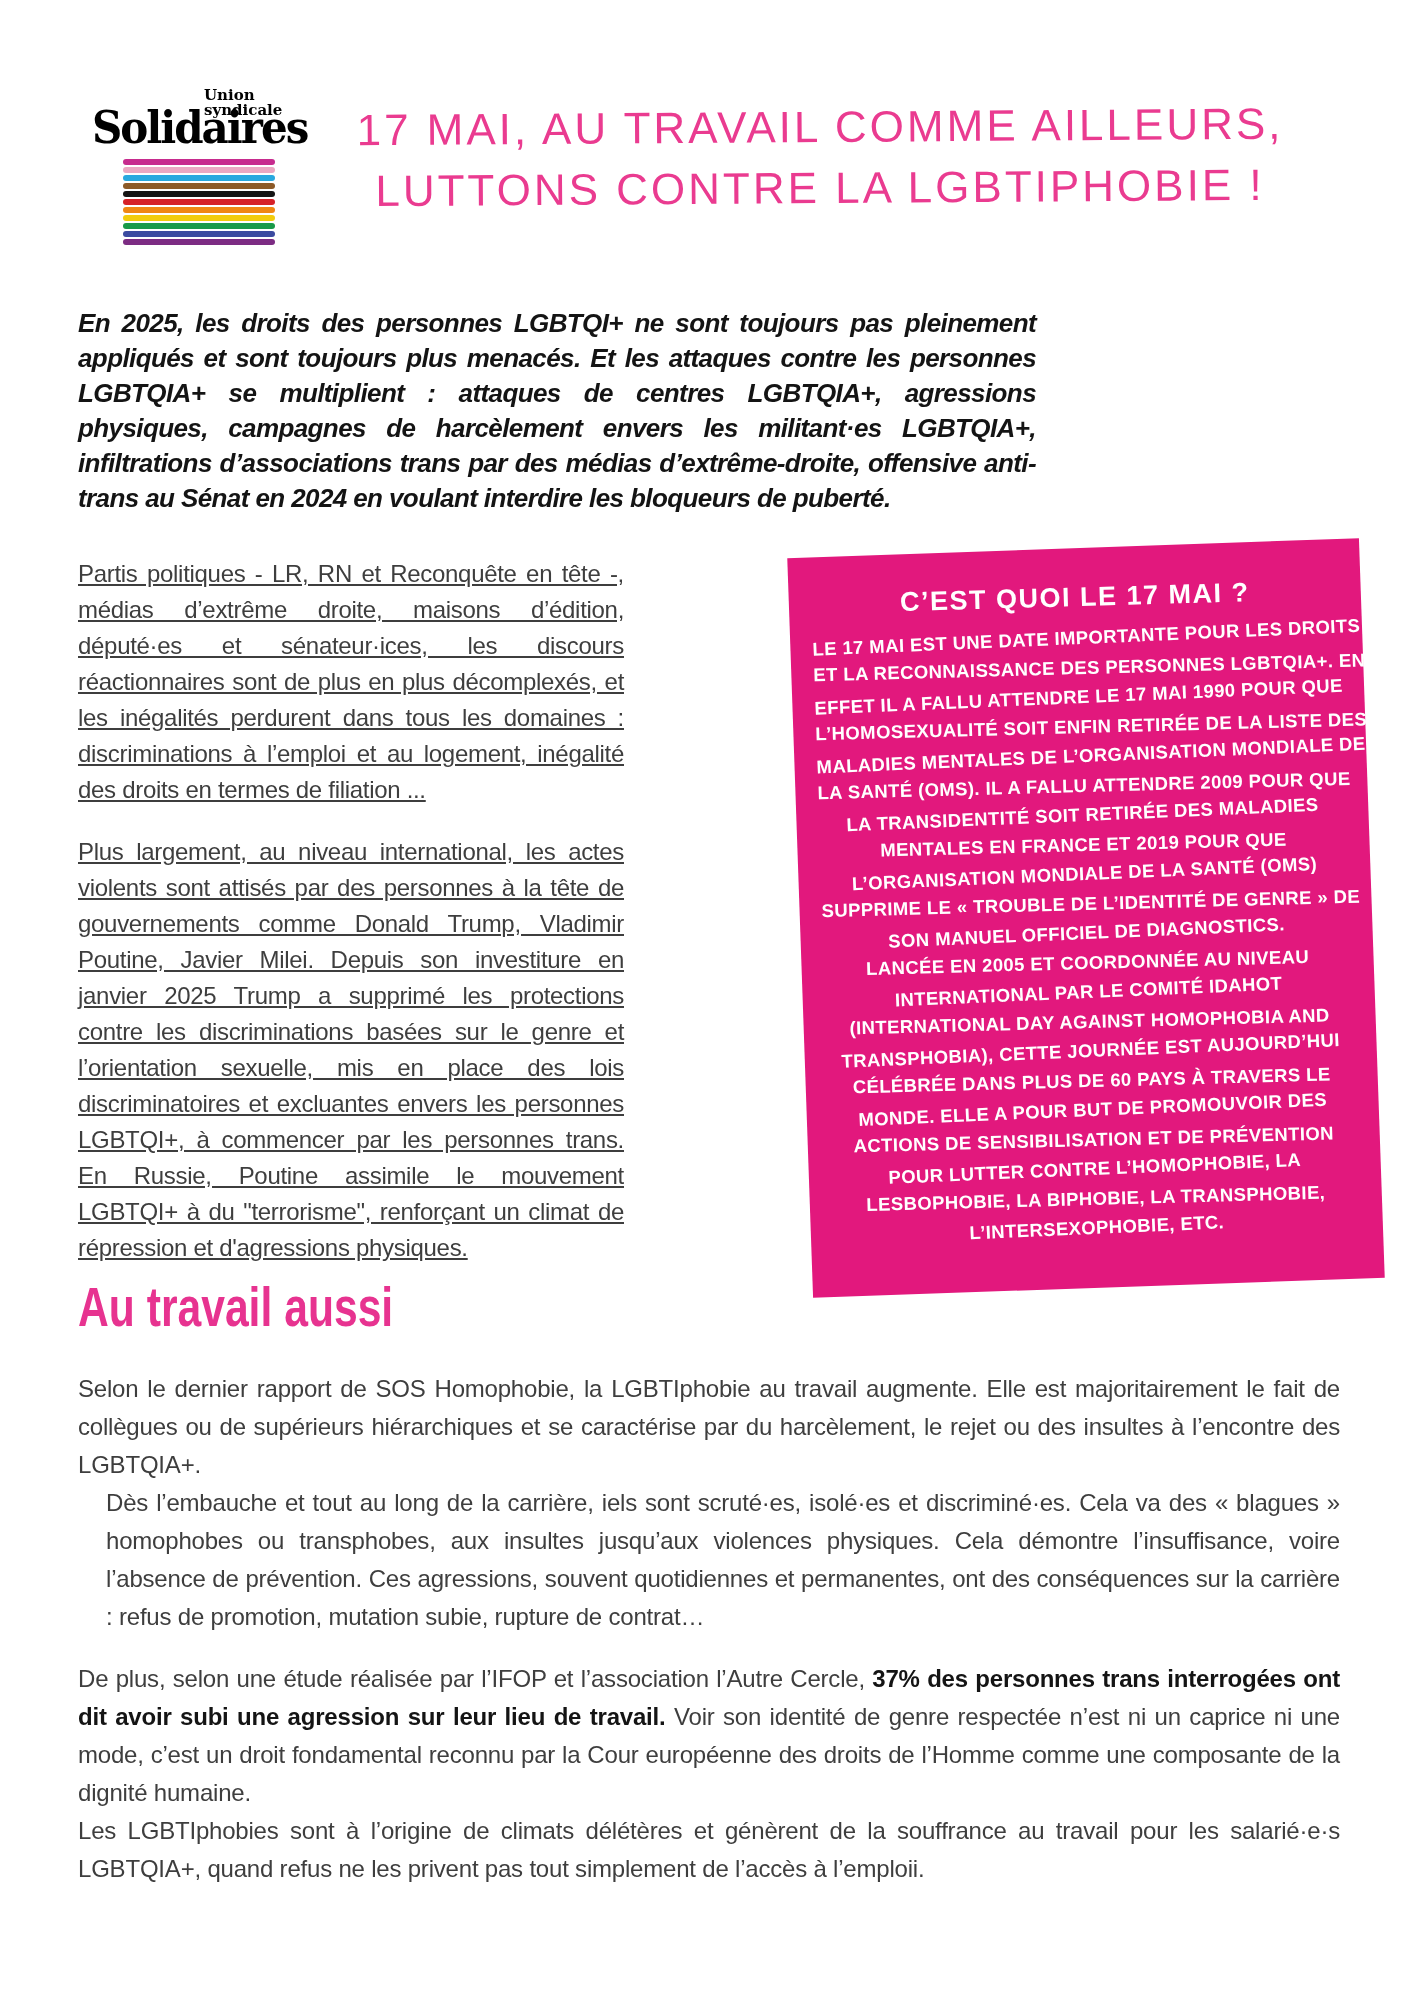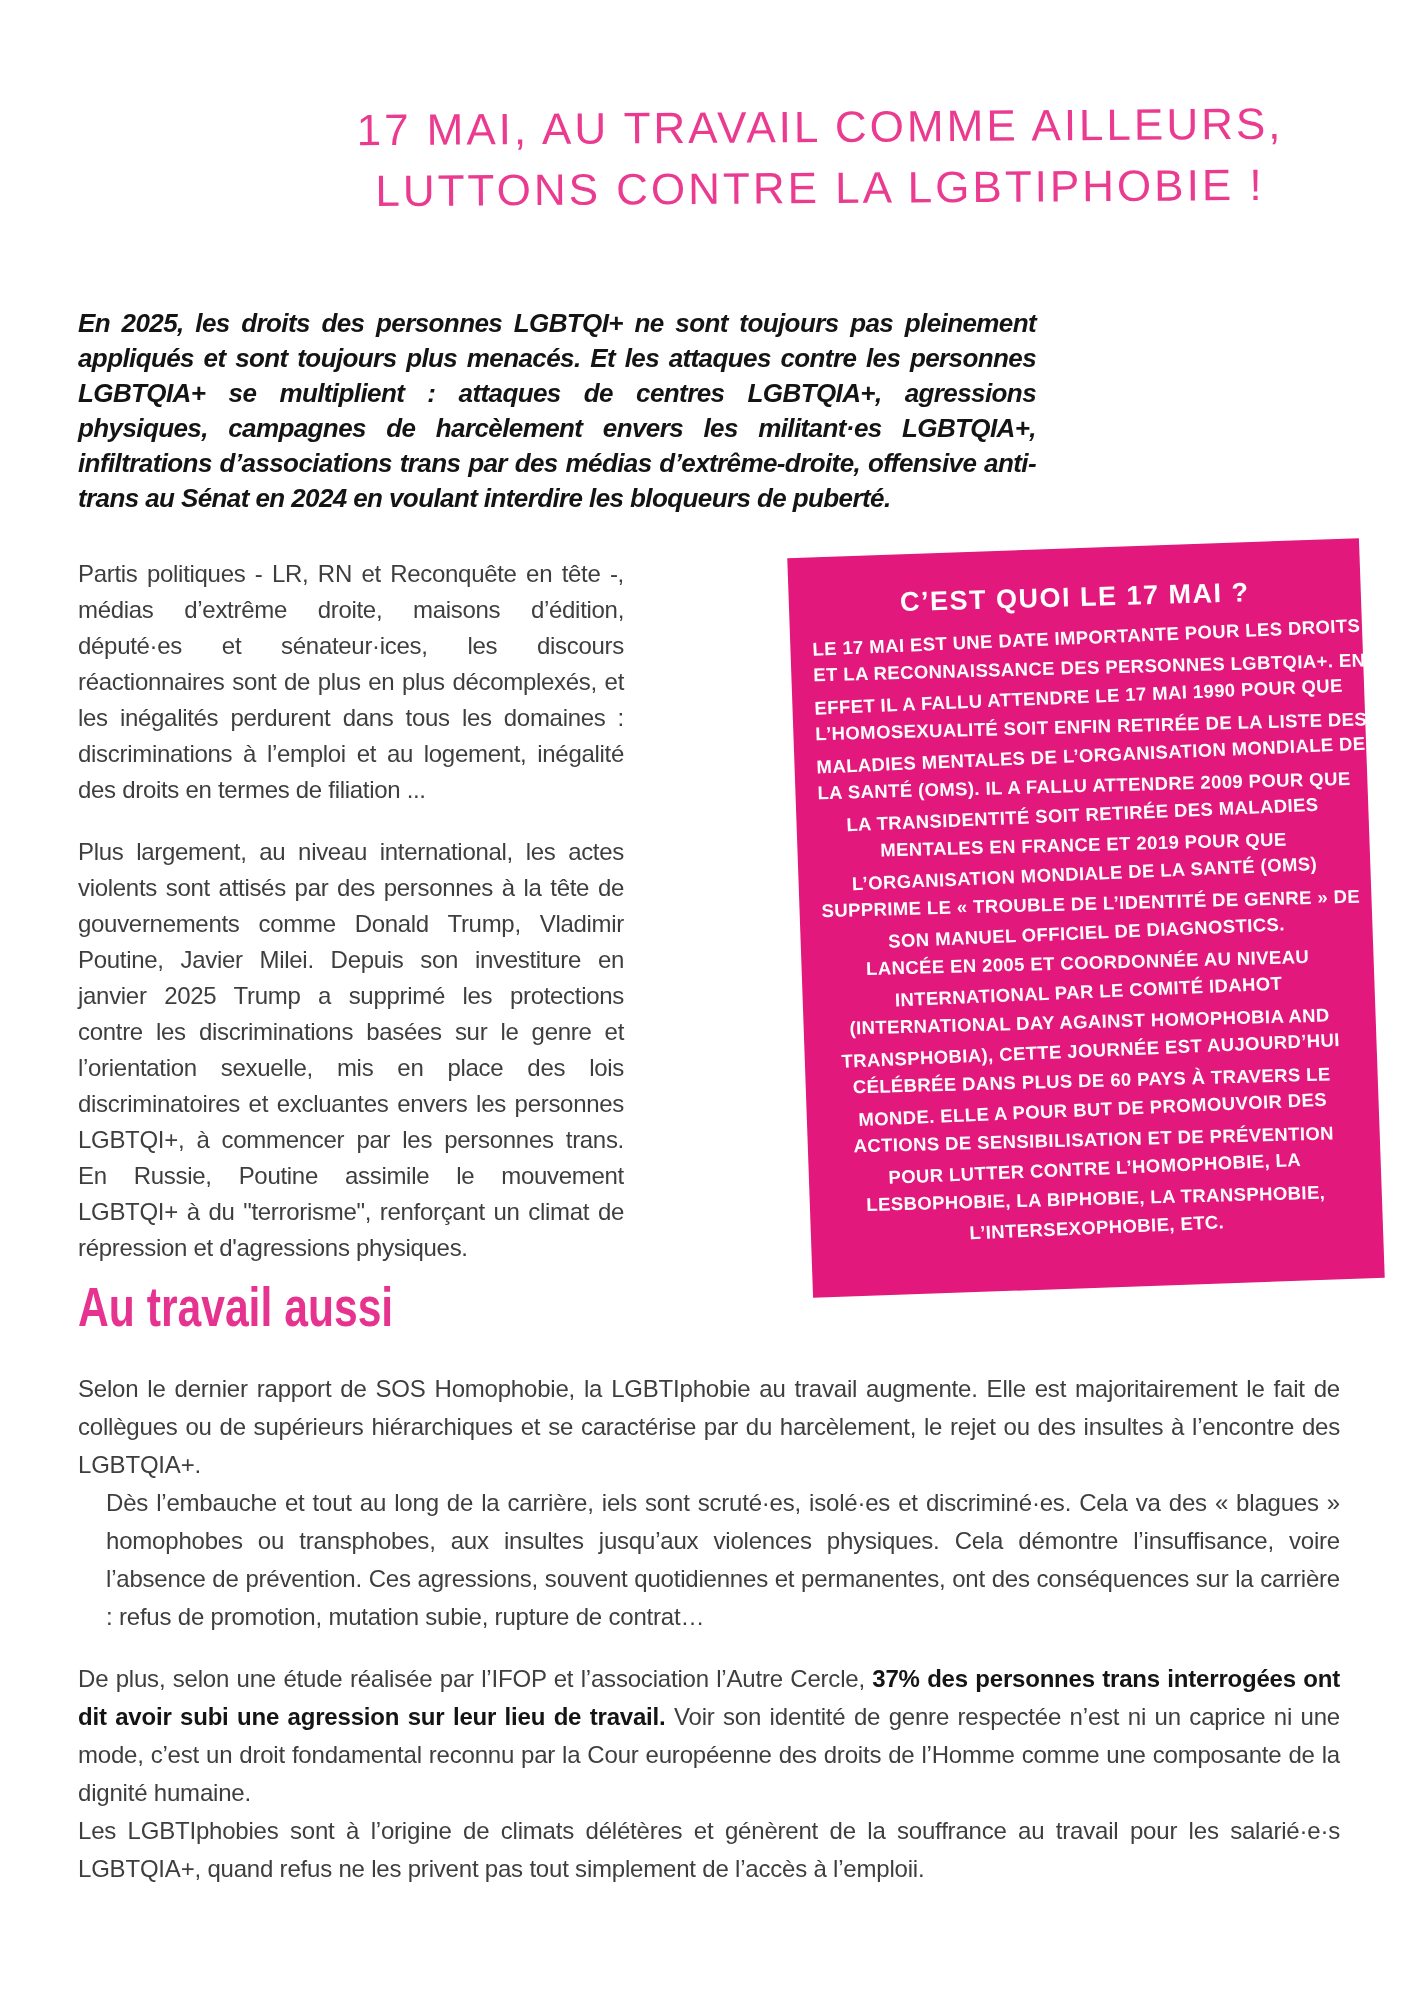--- a/index.html
+++ b/index.html
@@ -24,21 +24,21 @@
 
   
   .intro{position:absolute;left:78px;top:306px;width:958px;margin:0;
          font-size:26px;line-height:35px;font-weight:bold;font-style:italic;
          letter-spacing:-0.6px;text-align:justify;color:#141414;}
 
   
   .left-col{position:absolute;left:78px;top:556px;width:546px;
             font-size:24px;line-height:36px;letter-spacing:-0.3px;
             text-align:justify;color:#3e3e3e;}
-  .left-col p{margin:0 0 26px 0;}
+  .left-col p{margin:0 0 26px 0;text-decoration:underline;}
 
   .info-box{position:absolute;left:800px;top:548px;width:572px;height:740px;
             background:#e2187d;transform:rotate(-2deg);box-sizing:border-box;
             padding:34px 22px 0 22px;color:#ffffff;}
   .box-heading{margin:0 0 10px 0;text-align:center;font-size:27px;font-weight:bold;
                letter-spacing:1.5px;color:#fff;transform:rotate(0.4deg);}
   .box-body{text-align:center;font-weight:bold;font-size:18.5px;line-height:29.5px;
             letter-spacing:0.4px;}
   .box-line{white-space:nowrap;}
   .box-line:nth-child(odd){transform:rotate(-0.5deg);}
@@ -53,20 +53,40 @@
              text-align:justify;color:#3e3e3e;}
   .work-text p{margin:0;}
   .work-text p.gap-after{margin-bottom:24px;margin-left:28px;}
   .work-text strong{font-weight:bold;color:#141414;}
 </style>
 </head>
 <body>
 
 <div class="page">
 
+  <div class="logo">
+    <div class="org-small">
+      <div>Union</div>
+      <div>syndicale</div>
+    </div>
+    <span class="wordmark">Solidaires</span>
+    <div class="stripes">
+        <div class="stripe" style="background: rgb(199, 43, 142);"></div>
+        <div class="stripe" style="background: rgb(235, 168, 194);"></div>
+        <div class="stripe" style="background: rgb(41, 168, 223);"></div>
+        <div class="stripe" style="background: rgb(140, 90, 40);"></div>
+        <div class="stripe" style="background: rgb(20, 20, 20);"></div>
+        <div class="stripe" style="background: rgb(214, 33, 40);"></div>
+        <div class="stripe" style="background: rgb(239, 135, 20);"></div>
+        <div class="stripe" style="background: rgb(242, 204, 12);"></div>
+        <div class="stripe" style="background: rgb(25, 154, 73);"></div>
+        <div class="stripe" style="background: rgb(59, 75, 160);"></div>
+        <div class="stripe" style="background: rgb(124, 44, 131);"></div>
+      </div>
+  </div>
 
   <div class="title">
     <div class="title-line">17 MAI, AU TRAVAIL COMME AILLEURS,</div>
     <div class="title-line">LUTTONS CONTRE LA LGBTIPHOBIE !</div>
   </div>
 
   <p class="intro">En 2025, les droits des personnes LGBTQI+ ne sont toujours pas pleinement appliqués et sont toujours plus menacés. Et les attaques contre les personnes LGBTQIA+ se multiplient : attaques de centres LGBTQIA+, agressions physiques, campagnes de harcèlement envers les militant·es LGBTQIA+, infiltrations d’associations trans par des médias d’extrême-droite, offensive anti-trans au Sénat en 2024 en voulant interdire les bloqueurs de puberté.</p>
 
   <div class="left-col">
     <p>Partis politiques - LR, RN et Reconquête en tête -, médias d’extrême droite, maisons d’édition, député·es et sénateur·ices, les discours réactionnaires sont de plus en plus décomplexés, et les inégalités perdurent dans tous les domaines : discriminations à l’emploi et au logement, inégalité des droits en termes de filiation ...</p>

